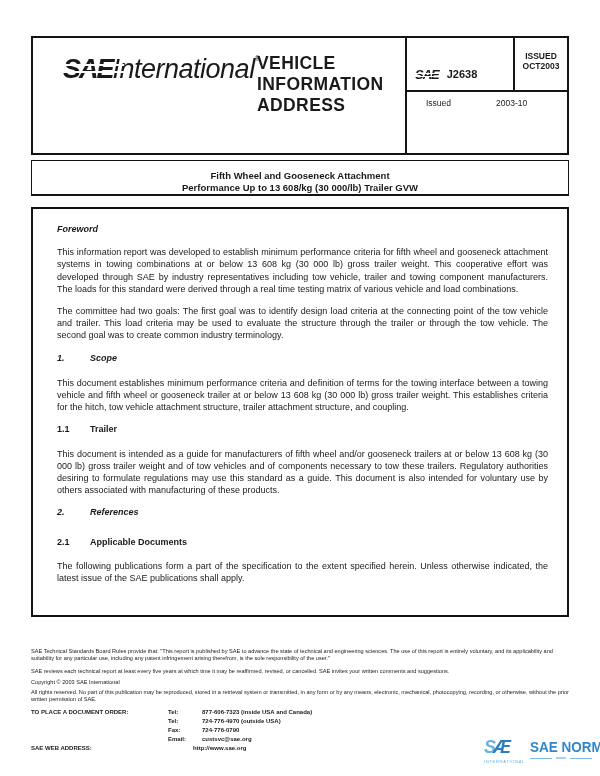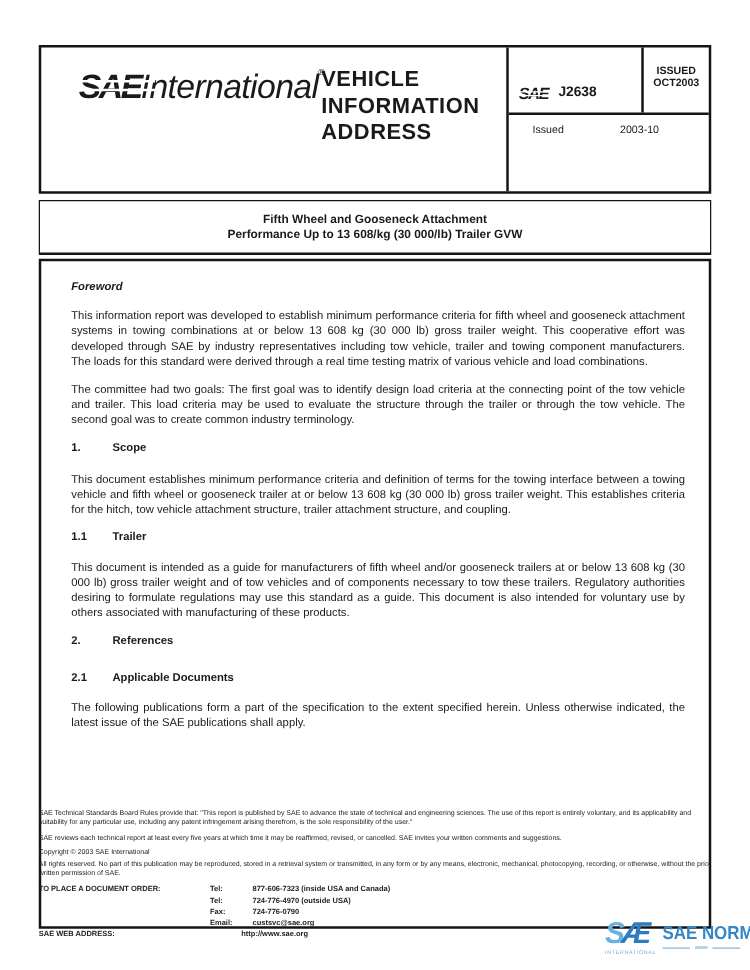--- a/index.html
+++ b/index.html
@@ -28,43 +28,43 @@
   .doc-cell{flex:1;display:flex;align-items:flex-end;gap:8px;padding:0 0 9px 8px;}
   .saeword.small{font-size:13px;line-height:13px;letter-spacing:-1px;}
   .saeword.small .stripe{width:26px;height:1px;}
   .saeword.small .s1{top:5px;} .saeword.small .s2{top:8px;}
   .doc-number{font-size:11px;font-weight:bold;padding-bottom:1px;}
   .issued-cell{width:54px;border-left:2px solid #141414;box-sizing:border-box;
     text-align:center;font-weight:bold;font-size:8.5px;line-height:10px;padding-top:13px;}
   .hdr-row2{padding:6px 0 0 19px;font-size:8.5px;}
   .issued-label{display:inline-block;width:70px;}
   
-  .title-box{position:absolute;left:31px;top:160px;width:538px;height:44px;
+  .title-box{position:absolute;left:31px;top:160px;width:538px;height:36px;
     border:1px solid #141414;border-bottom-width:2px;box-sizing:border-box;
     text-align:center;font-weight:bold;font-size:9.5px;line-height:12px;padding-top:9px;}
   
-  .content-box{position:absolute;left:31px;top:207px;width:538px;height:536px;
+  .content-box{position:absolute;left:31px;top:207px;width:538px;height:410px;
     border:2px solid #141414;box-sizing:border-box;
     padding:12px 19px 0 24px;font-size:9px;line-height:12.2px;text-align:justify;}
   .content-box p{margin:0 0 10px 0;}
   .h-fw{font-weight:bold;font-style:italic;margin:2px 0 11px 0;}
-  .h-sec{font-weight:bold;margin:0 0 13px 0;}
+  .h-sec{font-weight:bold;font-style:italic;margin:0 0 13px 0;}
   .h-sub{font-weight:bold;margin:0 0 12px 0;}
   .h-refs{margin-bottom:17px;}
   .sec-num{display:inline-block;width:33px;}
   
   .f-note{position:absolute;left:31px;width:540px;font-size:5.6px;line-height:6.8px;color:#222;}
   .n1{top:648px;} .n2{top:668px;} .n3{top:679px;} .n4{top:689px;}
   .order-grid{position:absolute;left:31px;top:708px;width:420px;
     display:grid;grid-template-columns:137px 34px auto;
     font-size:6px;line-height:9px;font-weight:bold;color:#222;}
   .web-url{grid-column:2 / 4;padding-left:25px;}
   
   .norm-logo{position:absolute;left:484px;top:736px;display:flex;gap:5px;align-items:flex-start;}
-  .norm-sae-glyph{font-size:24px;line-height:22px;font-weight:900;font-style:italic;
+  .norm-sae-glyph{font-size:18px;line-height:22px;font-weight:900;font-style:italic;
     letter-spacing:-3px;white-space:nowrap;}
   .norm-s{color:#6cb2de;} .norm-ae{color:#2d7cc0;}
   .norm-intl{font-size:4.2px;letter-spacing:0.6px;color:#6cb2de;text-align:left;margin-top:1px;}
   .norm-right{padding-top:3px;}
   .norm-title{font-size:15px;line-height:15px;font-weight:900;color:#3387c9;
     transform:scaleX(0.9);transform-origin:left;white-space:nowrap;}
   .norm-rule{display:flex;align-items:center;gap:4px;margin-top:3px;width:62px;}
   .norm-rule .rl{height:1px;background:#7db9e0;flex:1;}
   .norm-rule .rdot{width:10px;height:2px;background:#a9cfe9;}
 </style>

